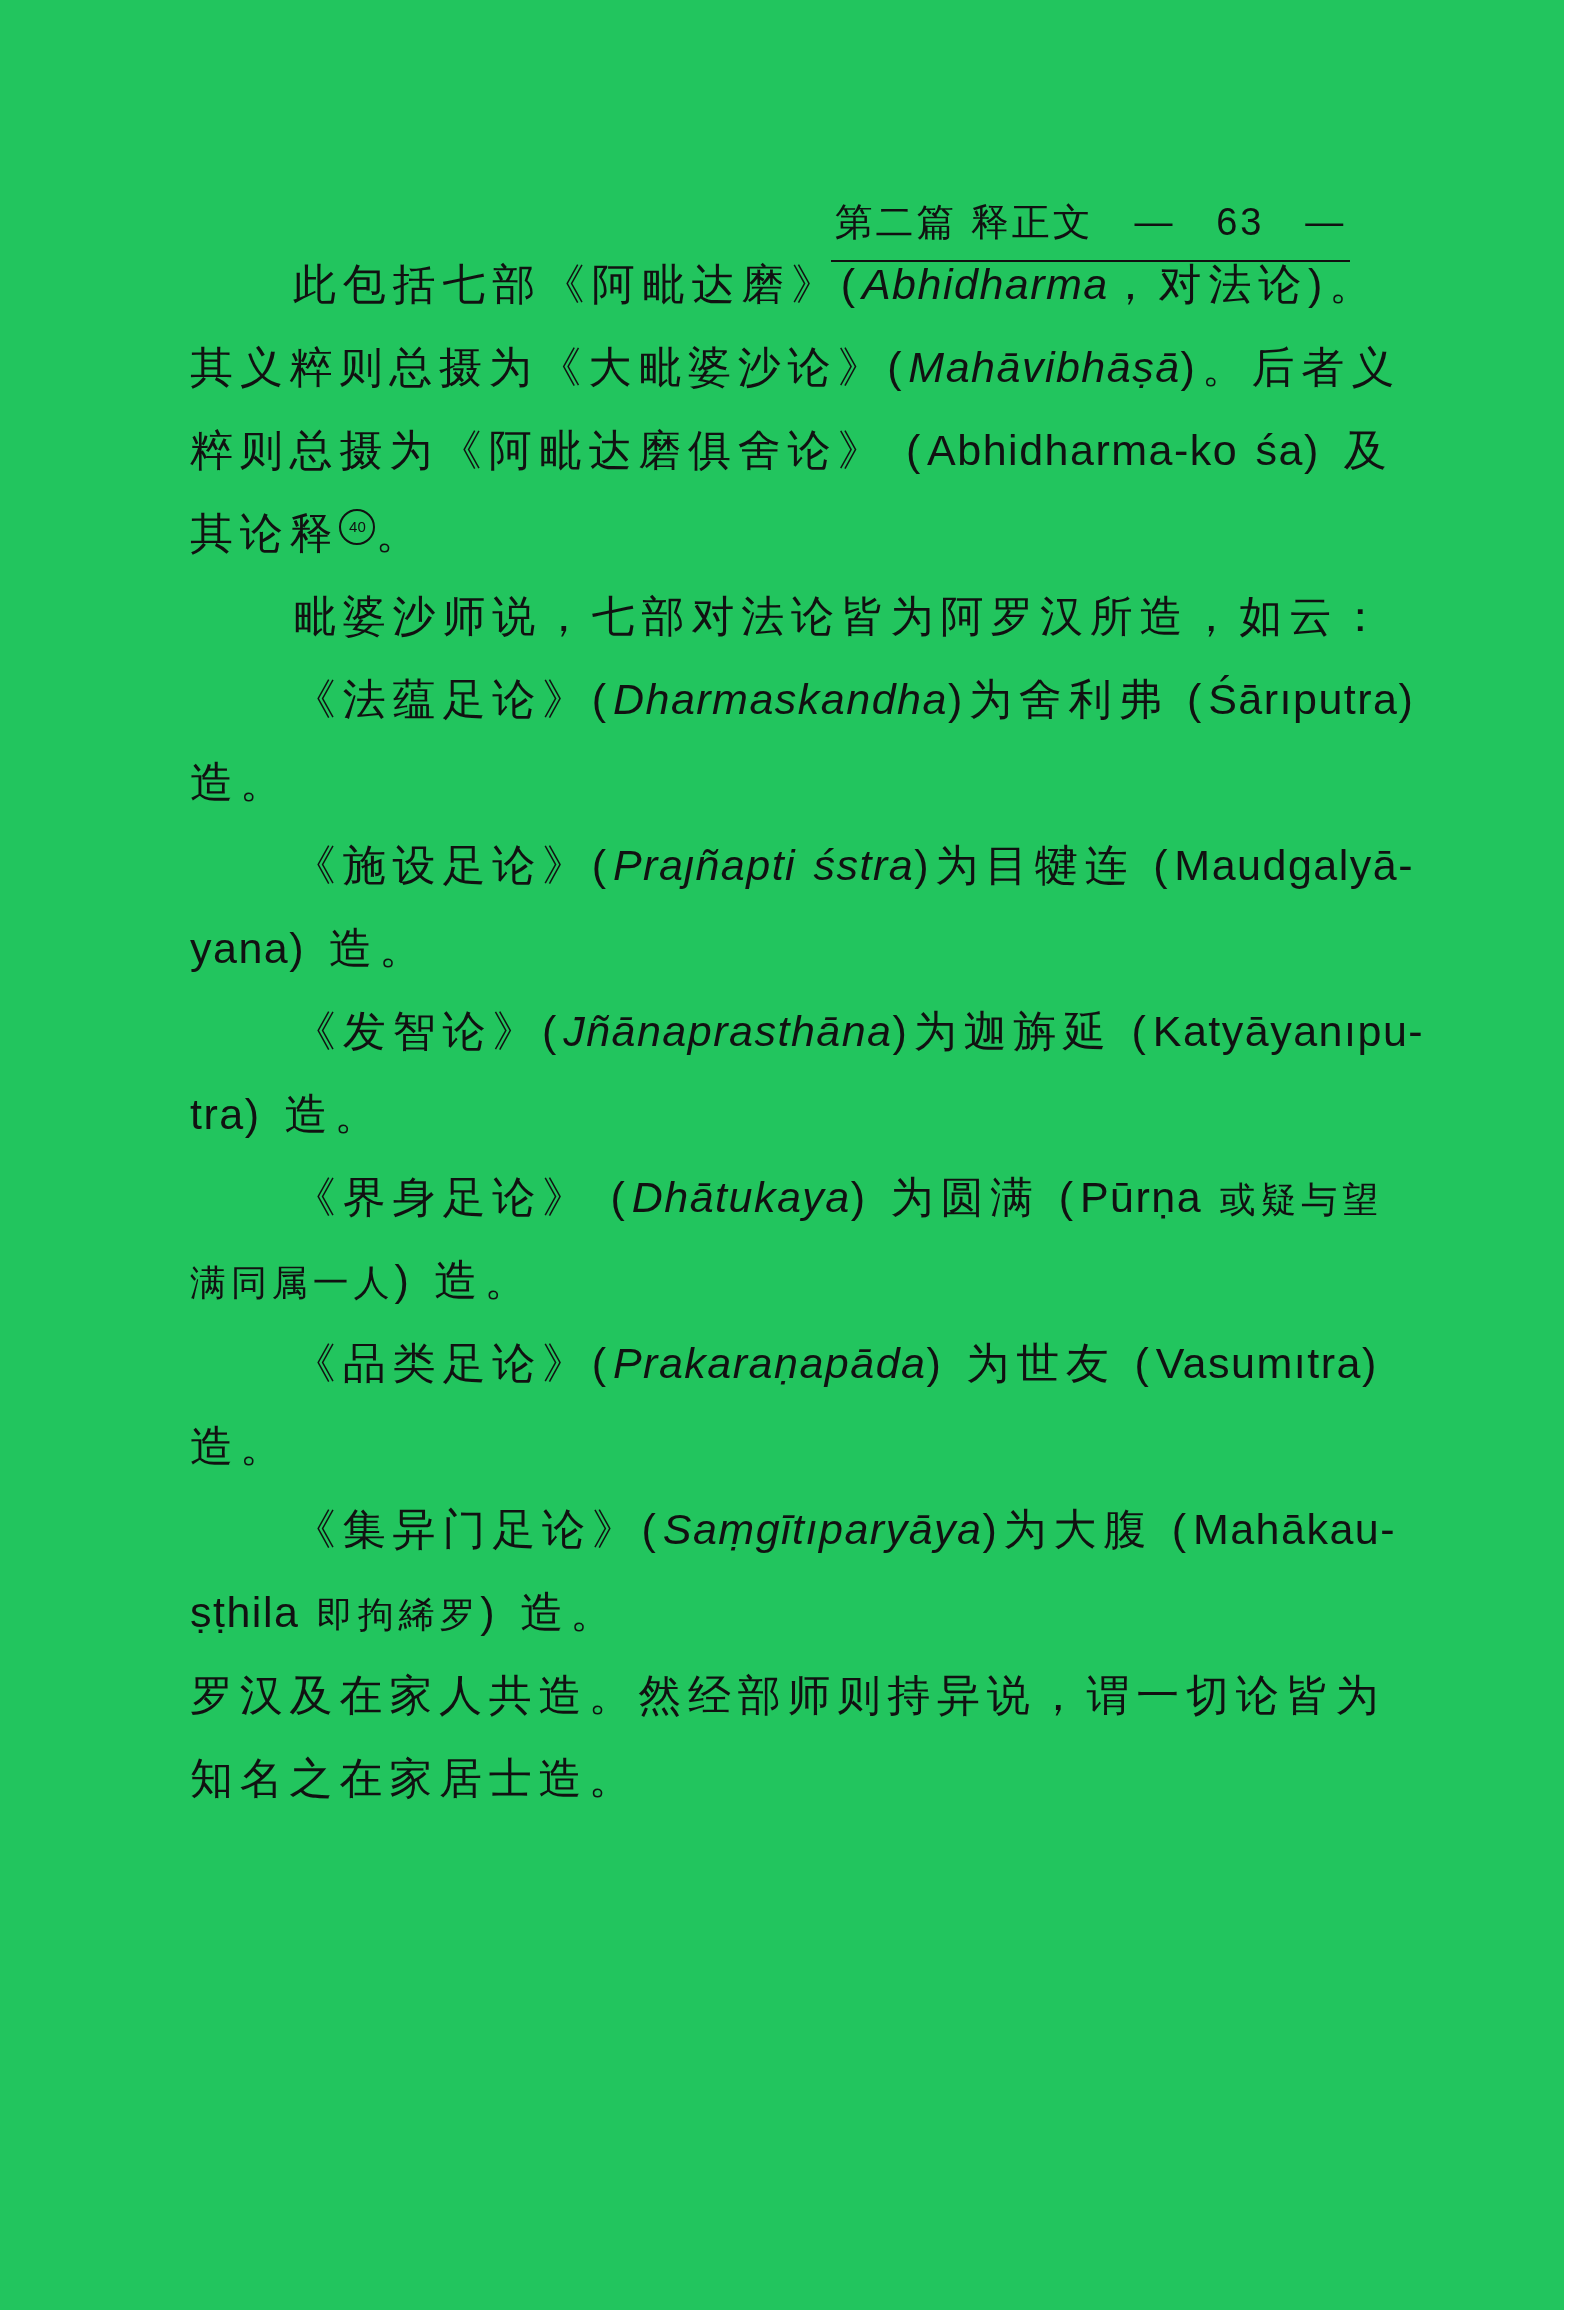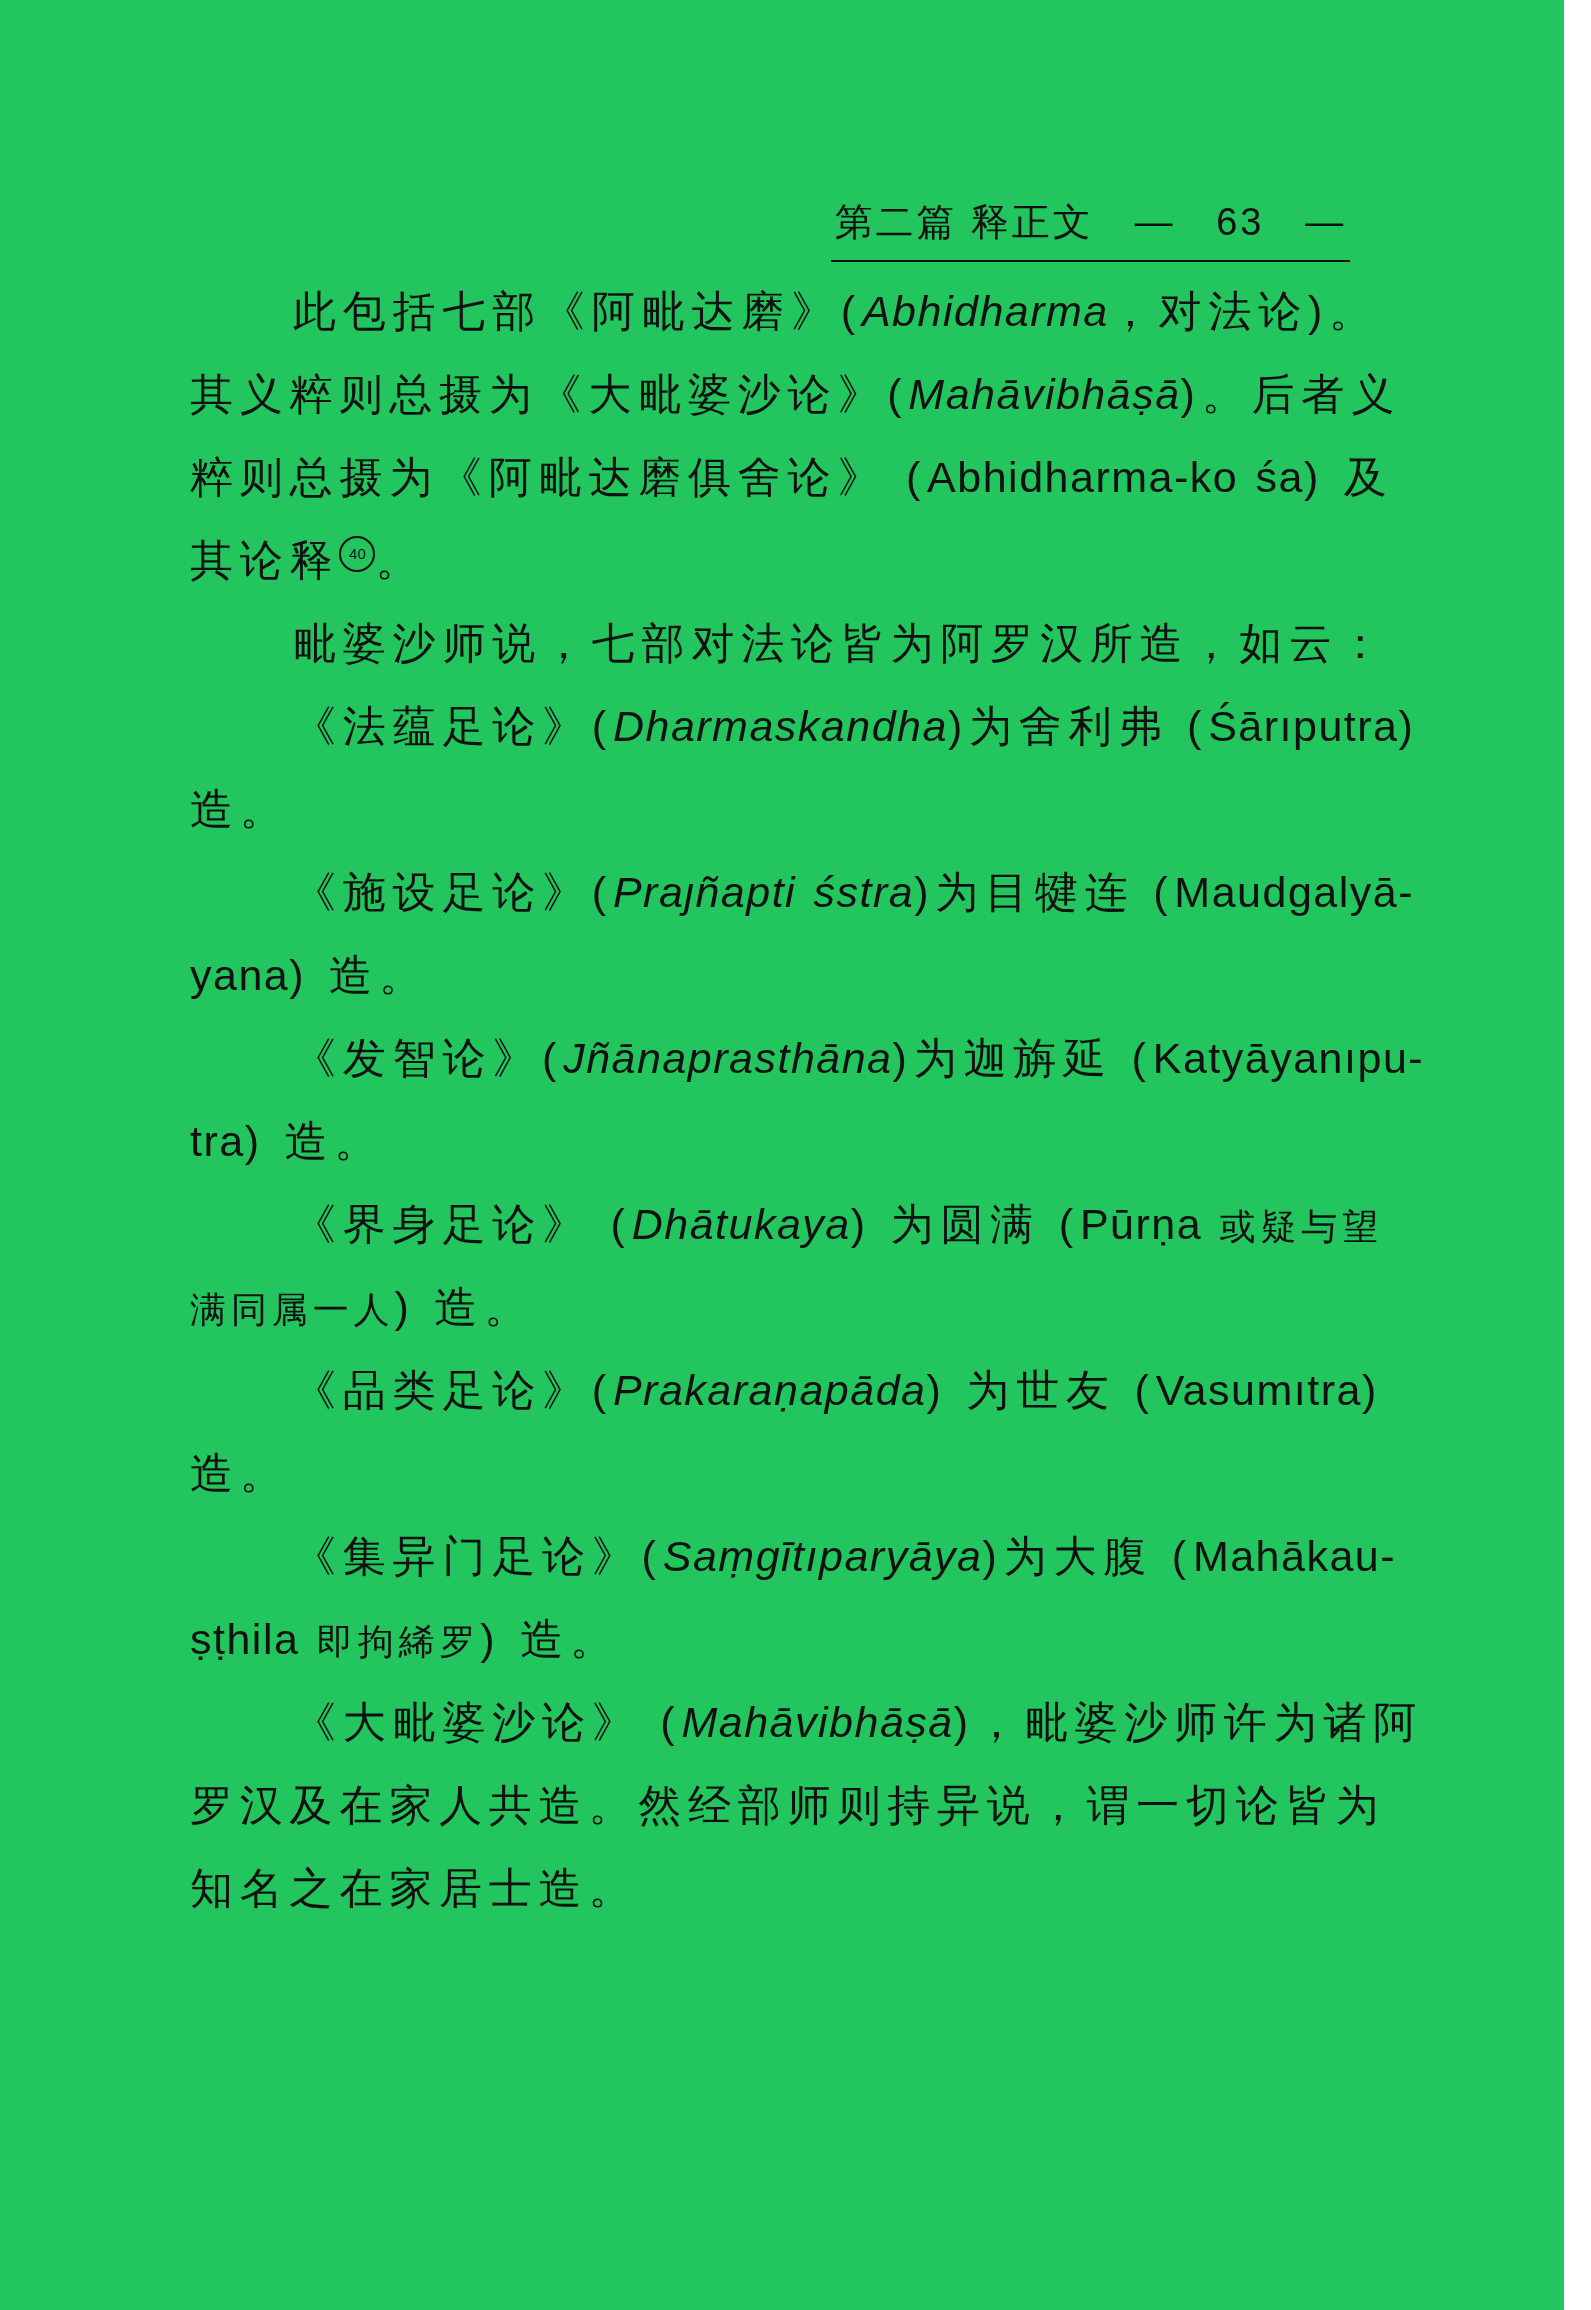--- a/index.html
+++ b/index.html
@@ -24,21 +24,21 @@
     letter-spacing: 2.9px;
     white-space: pre;
   }
   .running-header .hdr-inner {
     display: inline-block;
     border-bottom: 2.9px solid #111111;
     padding: 0 3.9px 11.7px 3.9px;
   }
   .page-body {
     position: absolute;
-    top: 270px;
+    top: 243px;
     left: 190px;
     width: 1237px;
   }
   .line {
     height: 83px;
     line-height: 83px;
     font-size: 43px;
     letter-spacing: 6.8px;
     white-space: pre;
   }
@@ -93,19 +93,18 @@
       <div class="line indent"><span>《施设足论》(</span><span class="seg-italic">Praȷñapti śstra</span><span>)为目犍连 (</span><span class="seg-latin">Maudgalyā-</span></div>
       <div class="line"><span class="seg-latin">yana</span><span>) 造。</span></div>
       <div class="line indent"><span>《发智论》(</span><span class="seg-italic">Jñānaprasthāna</span><span>)为迦旃延 (</span><span class="seg-latin">Katyāyanıpu-</span></div>
       <div class="line"><span class="seg-latin">tra</span><span>) 造。</span></div>
       <div class="line indent"><span>《界身足论》 (</span><span class="seg-italic">Dhātukaya</span><span>) 为圆满 (</span><span class="seg-latin">Pūrṇa </span><span class="seg-small">或疑与望</span></div>
       <div class="line"><span class="seg-small">满同属一人</span><span>) 造。</span></div>
       <div class="line indent"><span>《品类足论》(</span><span class="seg-italic">Prakaraṇapāda</span><span>) 为世友 (</span><span class="seg-latin">Vasumıtra</span><span>)</span></div>
       <div class="line"><span>造。</span></div>
       <div class="line indent"><span>《集异门足论》(</span><span class="seg-italic">Saṃgītıparyāya</span><span>)为大腹 (</span><span class="seg-latin">Mahākau-</span></div>
       <div class="line"><span class="seg-latin">ṣṭhila </span><span class="seg-small">即拘絺罗</span><span>) 造。</span></div>
-      <div class="line indent"><span>《大毗婆沙论》 (</span><span class="seg-italic">Mahāvibhāṣā</span><span>)，毗婆沙师许为诸阿</span></div>
       <div class="line"><span>罗汉及在家人共造。然经部师则持异说，谓一切论皆为</span></div>
       <div class="line"><span>知名之在家居士造。</span></div>
     </div>
 
 </div>
 
 
 </body></html>

